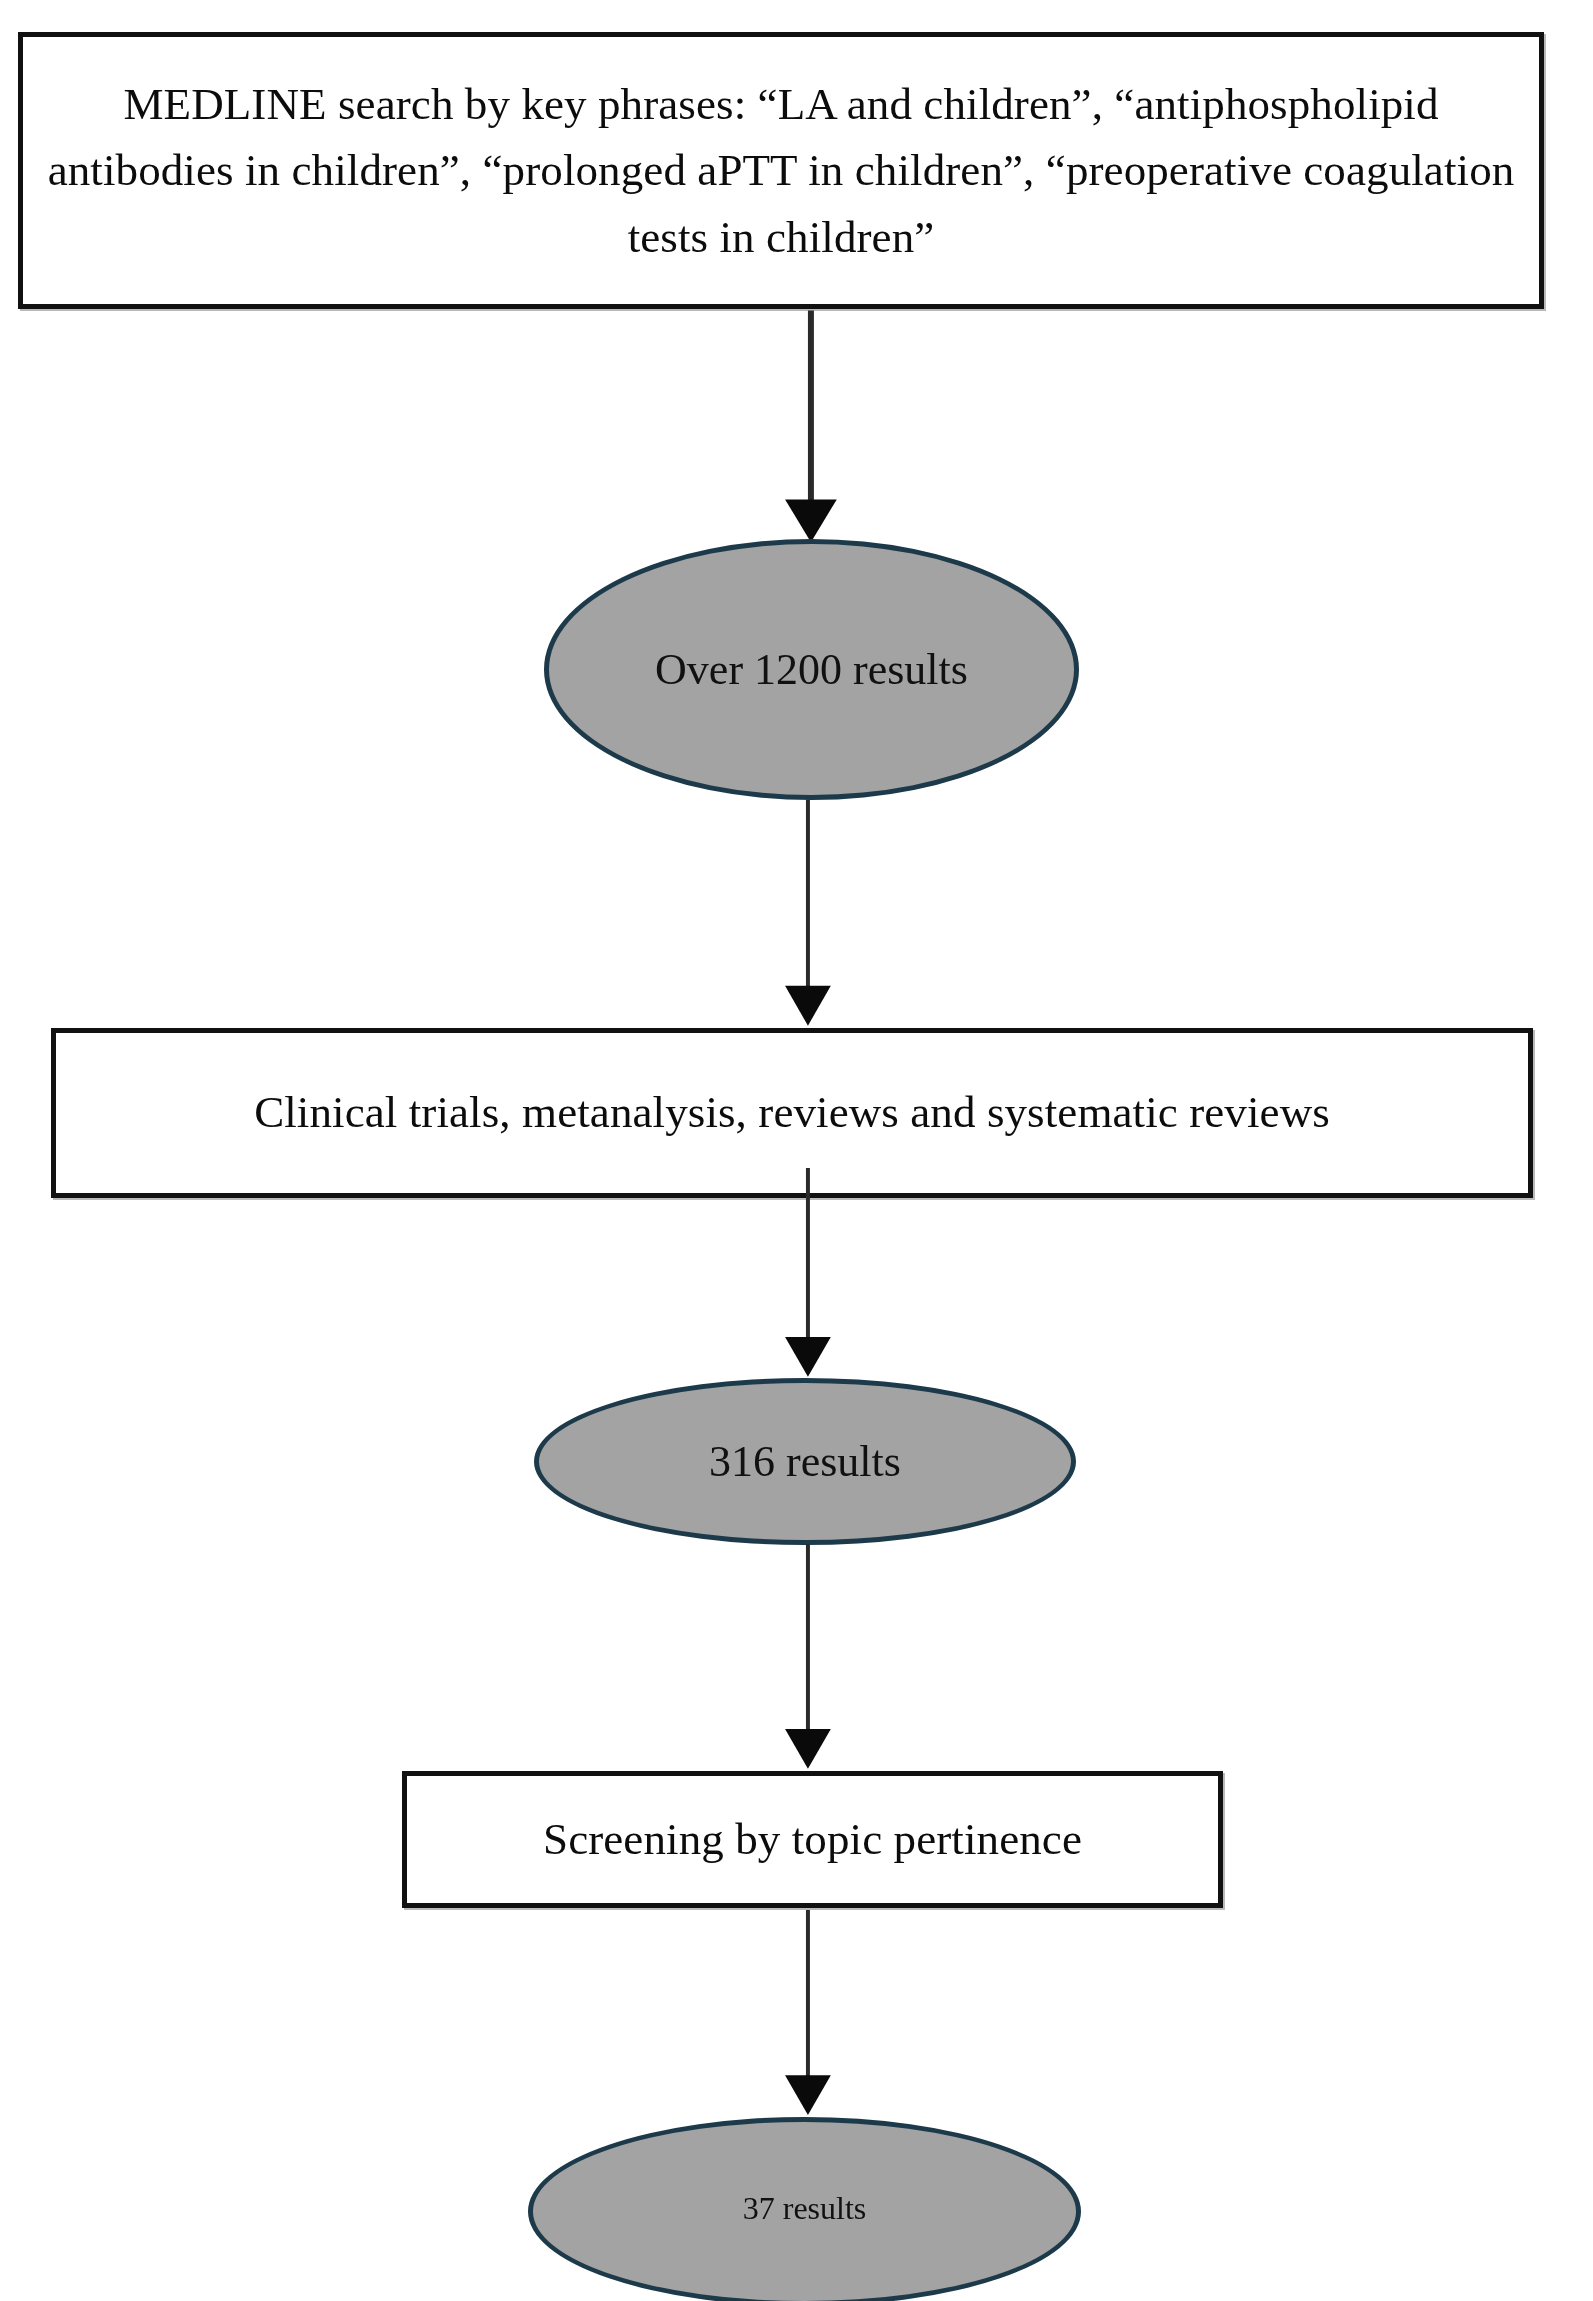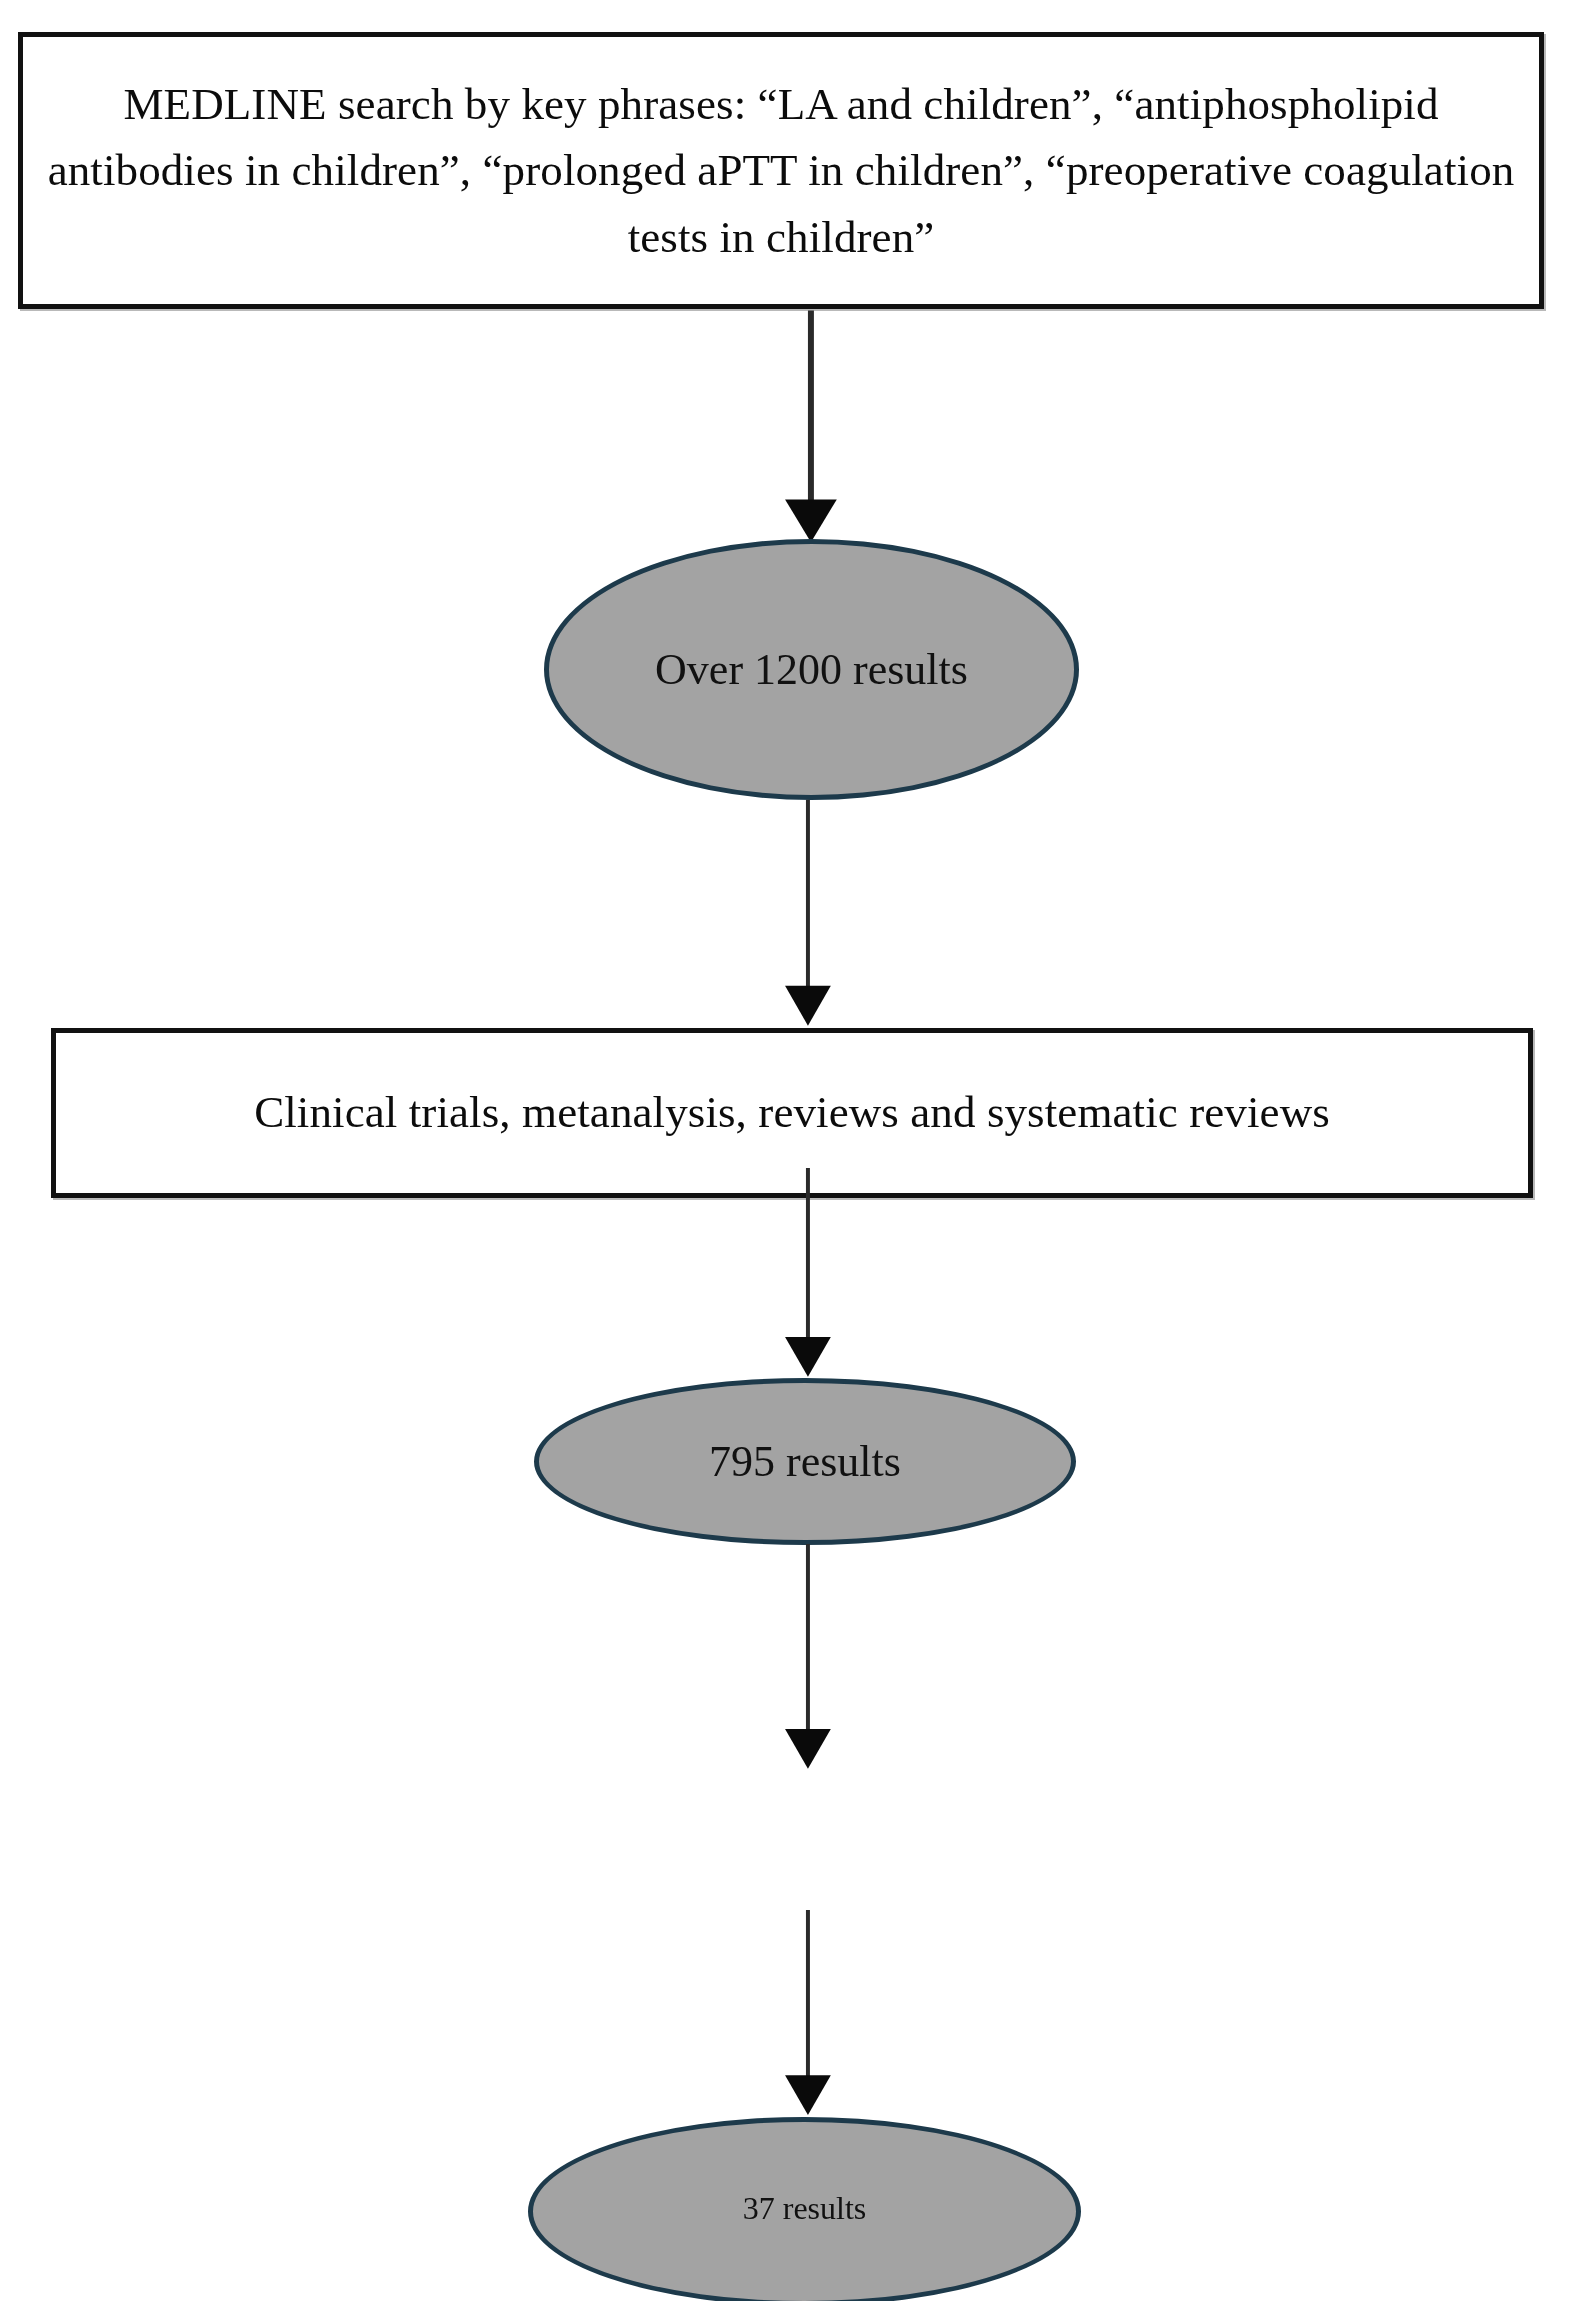--- a/index.html
+++ b/index.html
@@ -117,30 +117,33 @@
   </div>
 
   <div class="connector">
     <svg width="1594" height="2301" viewBox="0 0 1602 2313" xmlns="http://www.w3.org/2000/svg">
       <line x1="812" y1="1174" x2="812" y2="1348" stroke="#2a2a2a" stroke-width="4"></line>
       <polygon points="789,1344 835,1344 812,1384" fill="#0a0a0a"></polygon>
     </svg>
   </div>
 
   <div class="ellipse-node" id="ell-422">
-    <span class="txt">795 results</span>
+    <span class="txt">316 results</span>
   </div>
 
   <div class="connector">
     <svg width="1594" height="2301" viewBox="0 0 1602 2313" xmlns="http://www.w3.org/2000/svg">
       <line x1="812" y1="1552" x2="812" y2="1742" stroke="#2a2a2a" stroke-width="4"></line>
       <polygon points="789,1738 835,1738 812,1778" fill="#0a0a0a"></polygon>
     </svg>
   </div>
 
+  <div class="proc-box" id="box-screening">
+    <span class="txt">Screening by topic pertinence</span>
+  </div>
 
   <div class="connector">
     <svg width="1594" height="2301" viewBox="0 0 1602 2313" xmlns="http://www.w3.org/2000/svg">
       <line x1="812" y1="1920" x2="812" y2="2090" stroke="#2a2a2a" stroke-width="4"></line>
       <polygon points="789,2086 835,2086 812,2126" fill="#0a0a0a"></polygon>
     </svg>
   </div>
 
   <div class="ellipse-node" id="ell-37">
     <span class="txt">37 results</span>

